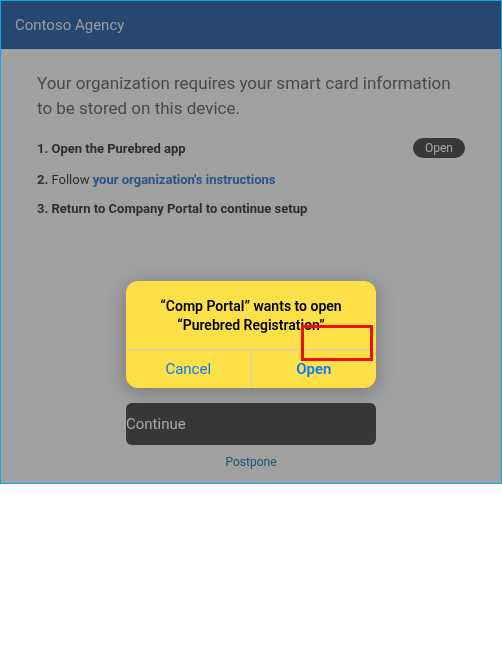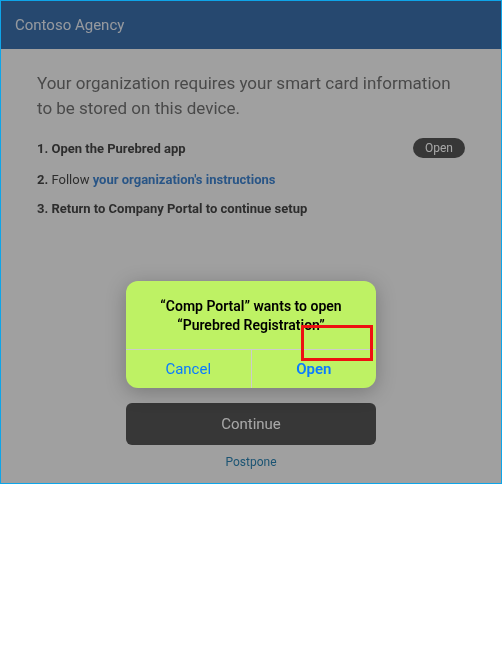--- a/index.html
+++ b/index.html
@@ -86,40 +86,39 @@
       gap: 10px;
     }
     .continue-btn {
       background: #333;
       color: #fff;
       font-size: 15px;
       border: none;
       border-radius: 6px;
       width: 250px;
       padding: 12px 0;
-      text-align: center;
     }
     .postpone {
       color: #0369a1;
       font-size: 12px;
     }
     
     .overlay {
       position: absolute;
       inset: 0;
       background: rgba(60,60,60,0.45);
     }
     
     .alert {
       position: absolute;
       width: 250px;
       left: 50%;
       top: 280px;
       transform: translateX(-50%);
-      background: #bef264;
+      background: #fde047;
       border-radius: 12px;
       overflow: hidden;
       box-shadow: 0 4px 20px rgba(0,0,0,0.25);
     }
     .alert-title {
       padding: 16px 18px 14px 18px;
       text-align: center;
       font-size: 14px;
       font-weight: 600;
       color: #000;

